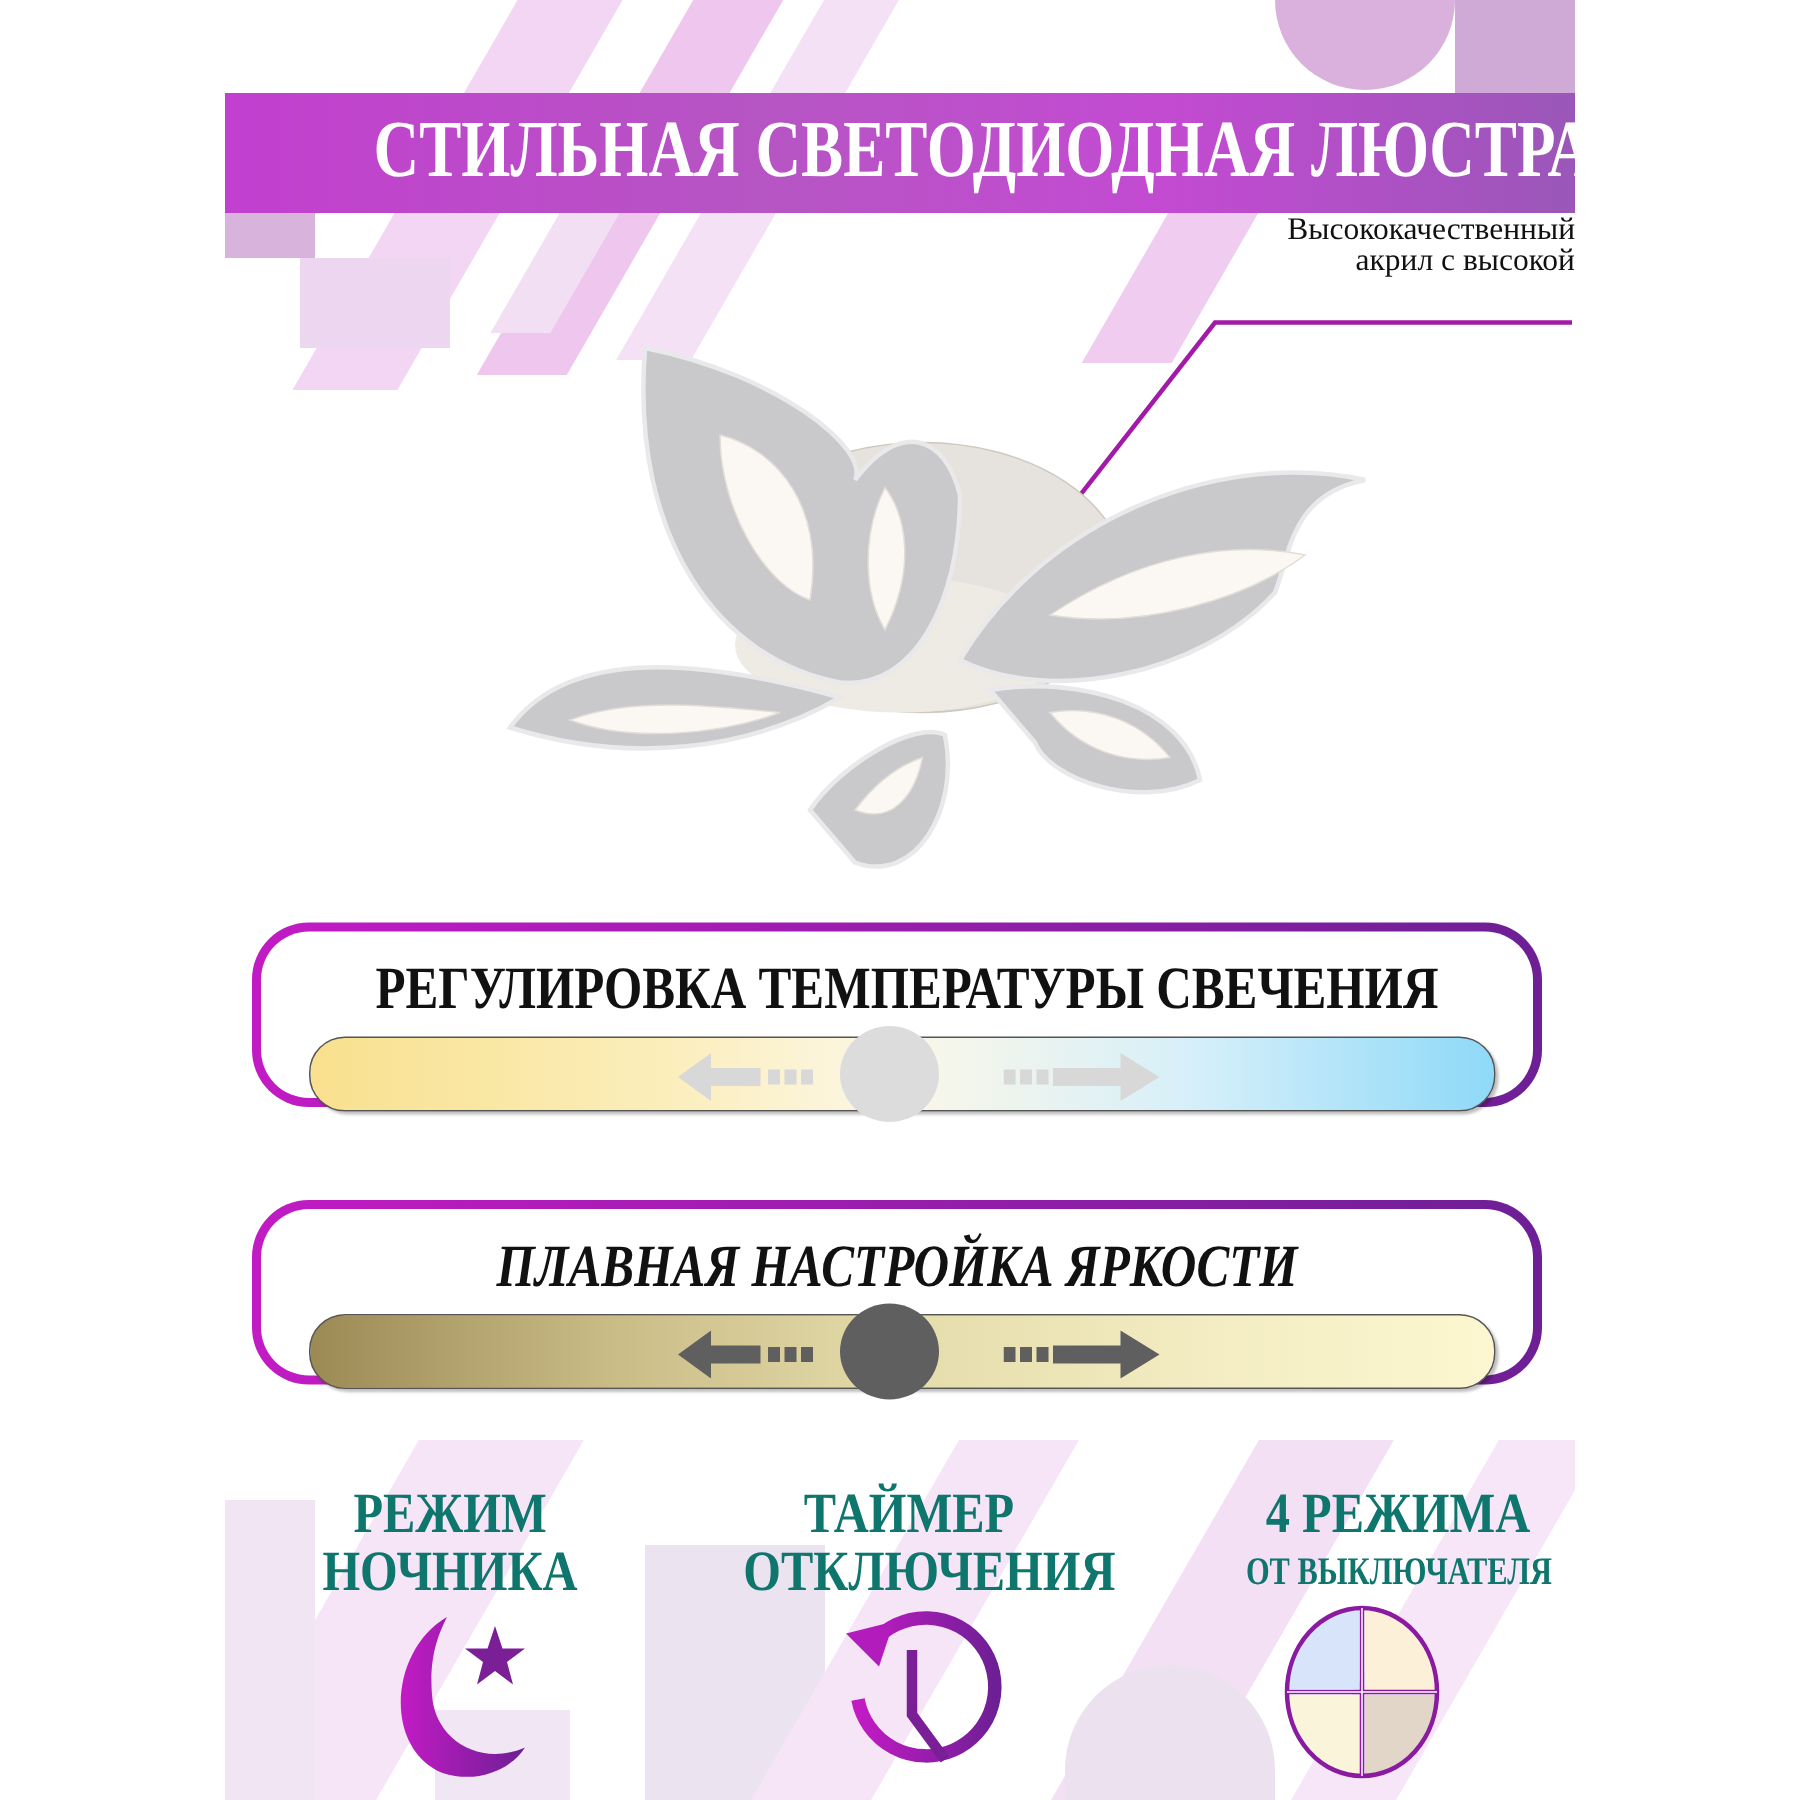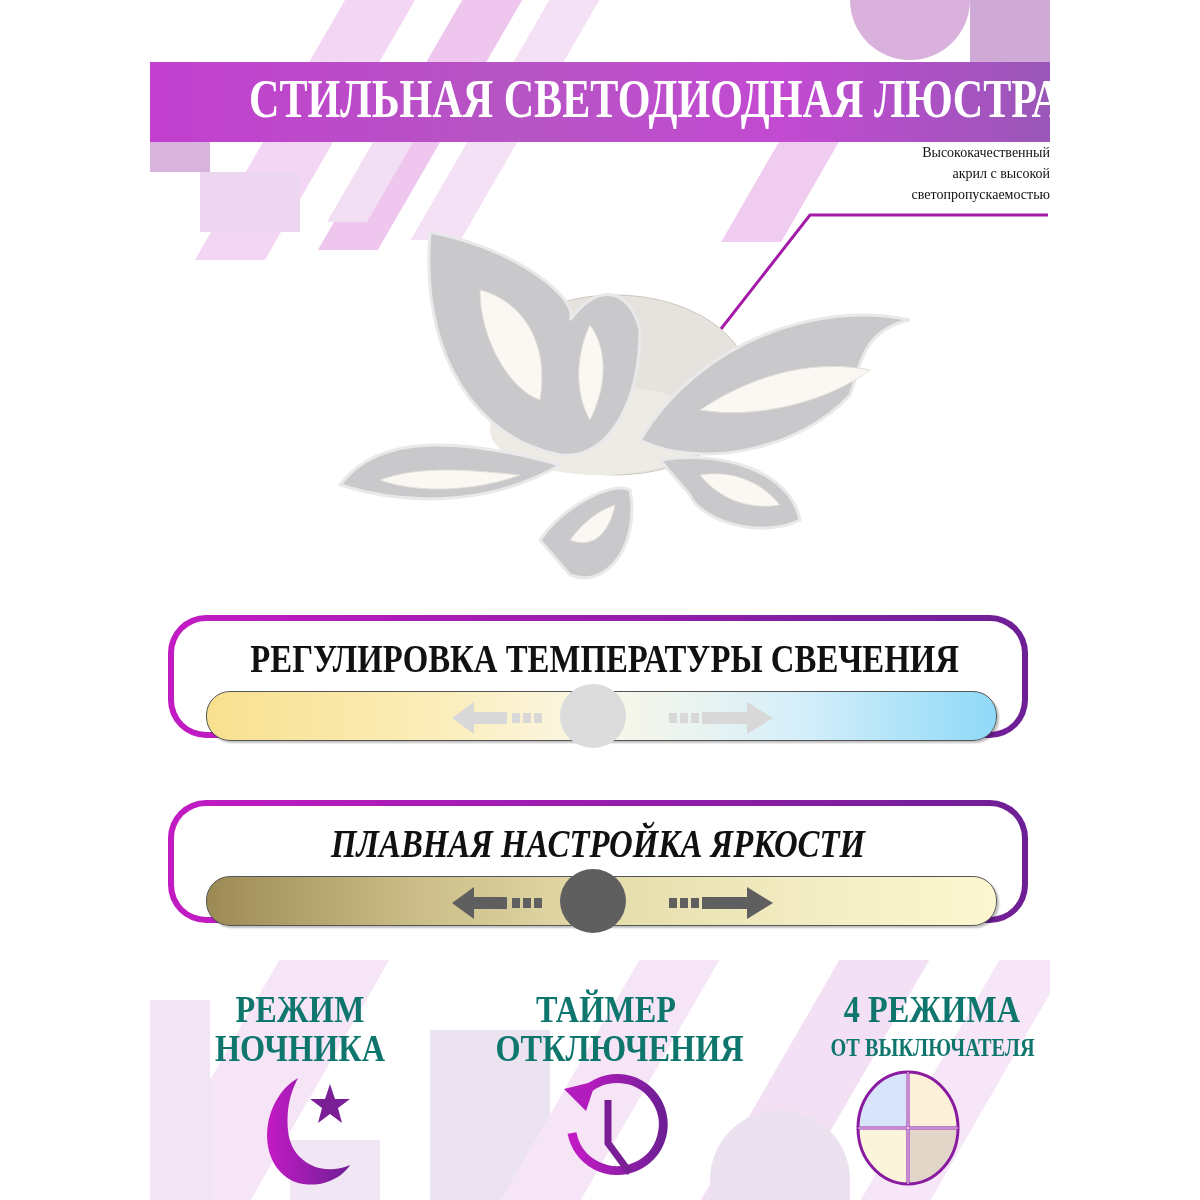--- a/index.html
+++ b/index.html
@@ -2,21 +2,21 @@
 <html><head>
 <meta charset="utf-8">
 <style>
   html,body{margin:0;padding:0;}
   body{width:1200px;height:1200px;position:relative;overflow:hidden;background:#fff;font-family:"Liberation Serif","DejaVu Serif",serif;}
   .bg{position:absolute;left:150px;top:0;width:900px;height:1200px;overflow:hidden;}
   .bg .sq{position:absolute;}
   .bg .sl{position:absolute;transform:skewX(-30deg);}
   .banner{position:absolute;left:150px;top:62px;width:900px;height:80px;background:linear-gradient(90deg,#c23fcf 0%,#b655c4 40%,#c34ad2 70%,#9a57b8 100%);}
   .banner-title{position:absolute;left:0;right:0;top:6px;text-align:center;color:#fff;font-size:54px;font-weight:bold;letter-spacing:0px;transform:scaleX(0.78);transform-origin:center;white-space:nowrap;}
-  .callout{position:absolute;left:740px;top:142px;width:310px;text-align:right;font-size:14px;line-height:21px;color:#111;}
+  .callout{position:absolute;left:740px;top:142px;width:310px;text-align:right;font-size:21px;line-height:21px;color:#111;}
   .callout div{white-space:nowrap;}
   .leader{position:absolute;left:0;top:0;}
   .panel{position:absolute;left:168px;width:860px;height:123px;border-radius:38px;padding:6px;box-sizing:border-box;background:linear-gradient(90deg,#c21bc4,#6e1f95);}
   .panel-inner{width:100%;height:100%;background:#fff;border-radius:32px;position:relative;}
   .panel-title{position:absolute;left:0;right:0;top:14px;text-align:center;font-size:40px;font-weight:bold;color:#111;transform:scaleX(0.82);white-space:nowrap;}
   .track{position:absolute;left:32px;right:25px;top:70px;height:48px;border-radius:24px;border:1.5px solid #555;box-shadow:2px 2px 2px rgba(0,0,0,.25);}
   .knob{position:absolute;left:50%;top:-8px;width:66px;height:64px;margin-left:-42px;border-radius:50%;}
   .arrow{position:absolute;top:10px;}
   .feat{position:absolute;top:990px;width:260px;text-align:center;color:#0f766e;font-weight:bold;}
   .feat .l1{font-size:38px;line-height:38px;transform:scaleX(0.85);white-space:nowrap;}
@@ -50,21 +50,20 @@
   <div class="sq" style="left:140px;top:1140px;width:90px;height:60px;background:#f1e6f3;"></div>
 </div>
 
 <div class="banner">
   <div class="banner-title">СТИЛЬНАЯ СВЕТОДИОДНАЯ ЛЮСТРА</div>
 </div>
 
 <div class="callout">
   <div>Высококачественный</div>
   <div>акрил с высокой</div>
-  <div>светопропускаемостью</div>
 </div>
 
 <svg class="leader" width="1200" height="620">
   <polyline points="1048,215 810,215 710,343" fill="none" stroke="#a41aa8" stroke-width="3"></polyline>
   <circle cx="710" cy="343" r="5" fill="#a41aa8"></circle>
 
   <ellipse cx="615" cy="385" rx="135" ry="90" fill="#e6e2dd" stroke="#cfc8c1"></ellipse>
   <ellipse cx="600" cy="430" rx="110" ry="45" fill="#eeeae4"></ellipse>
   <g fill="#c9c9cb" stroke="#e9e9eb" stroke-width="3">
 

